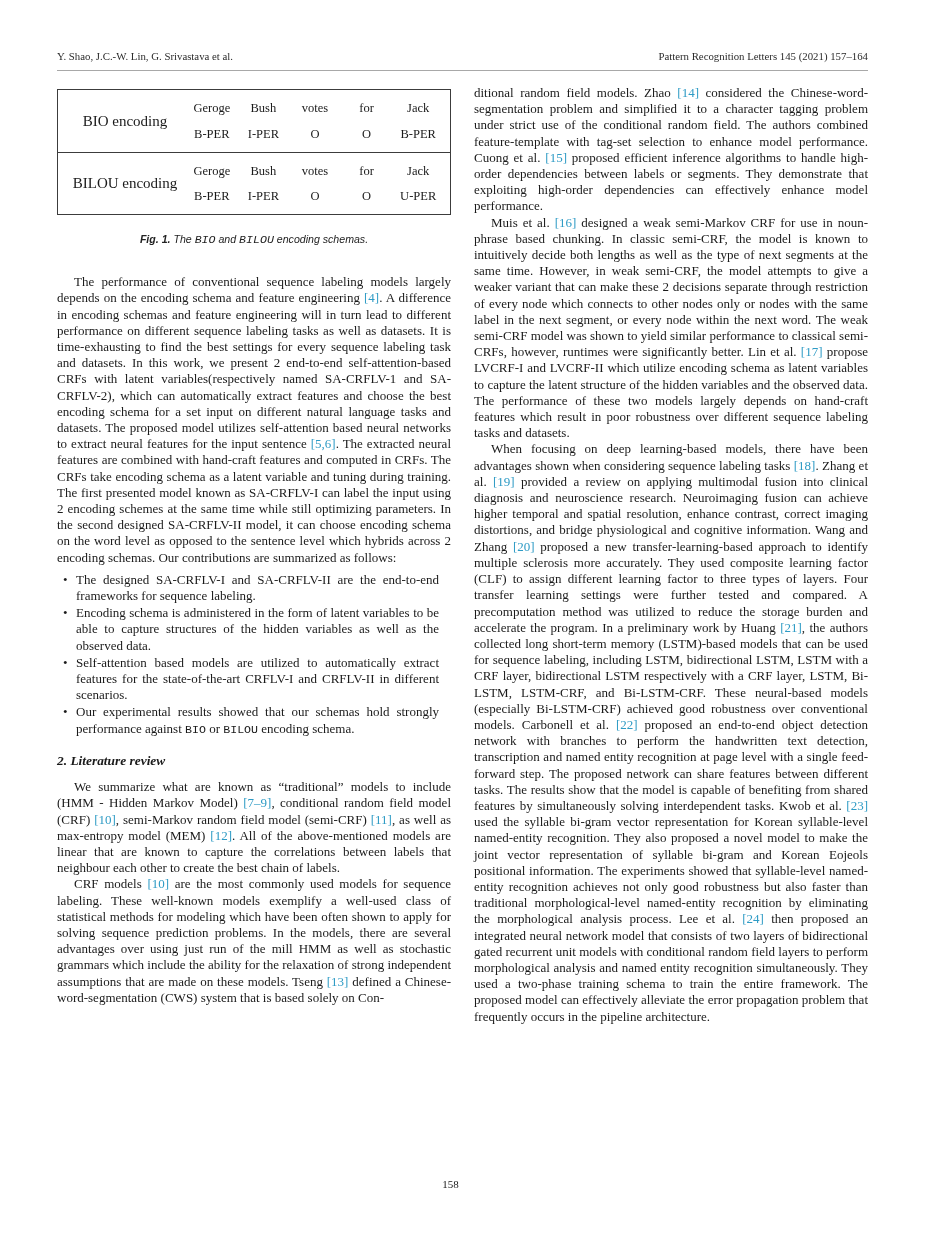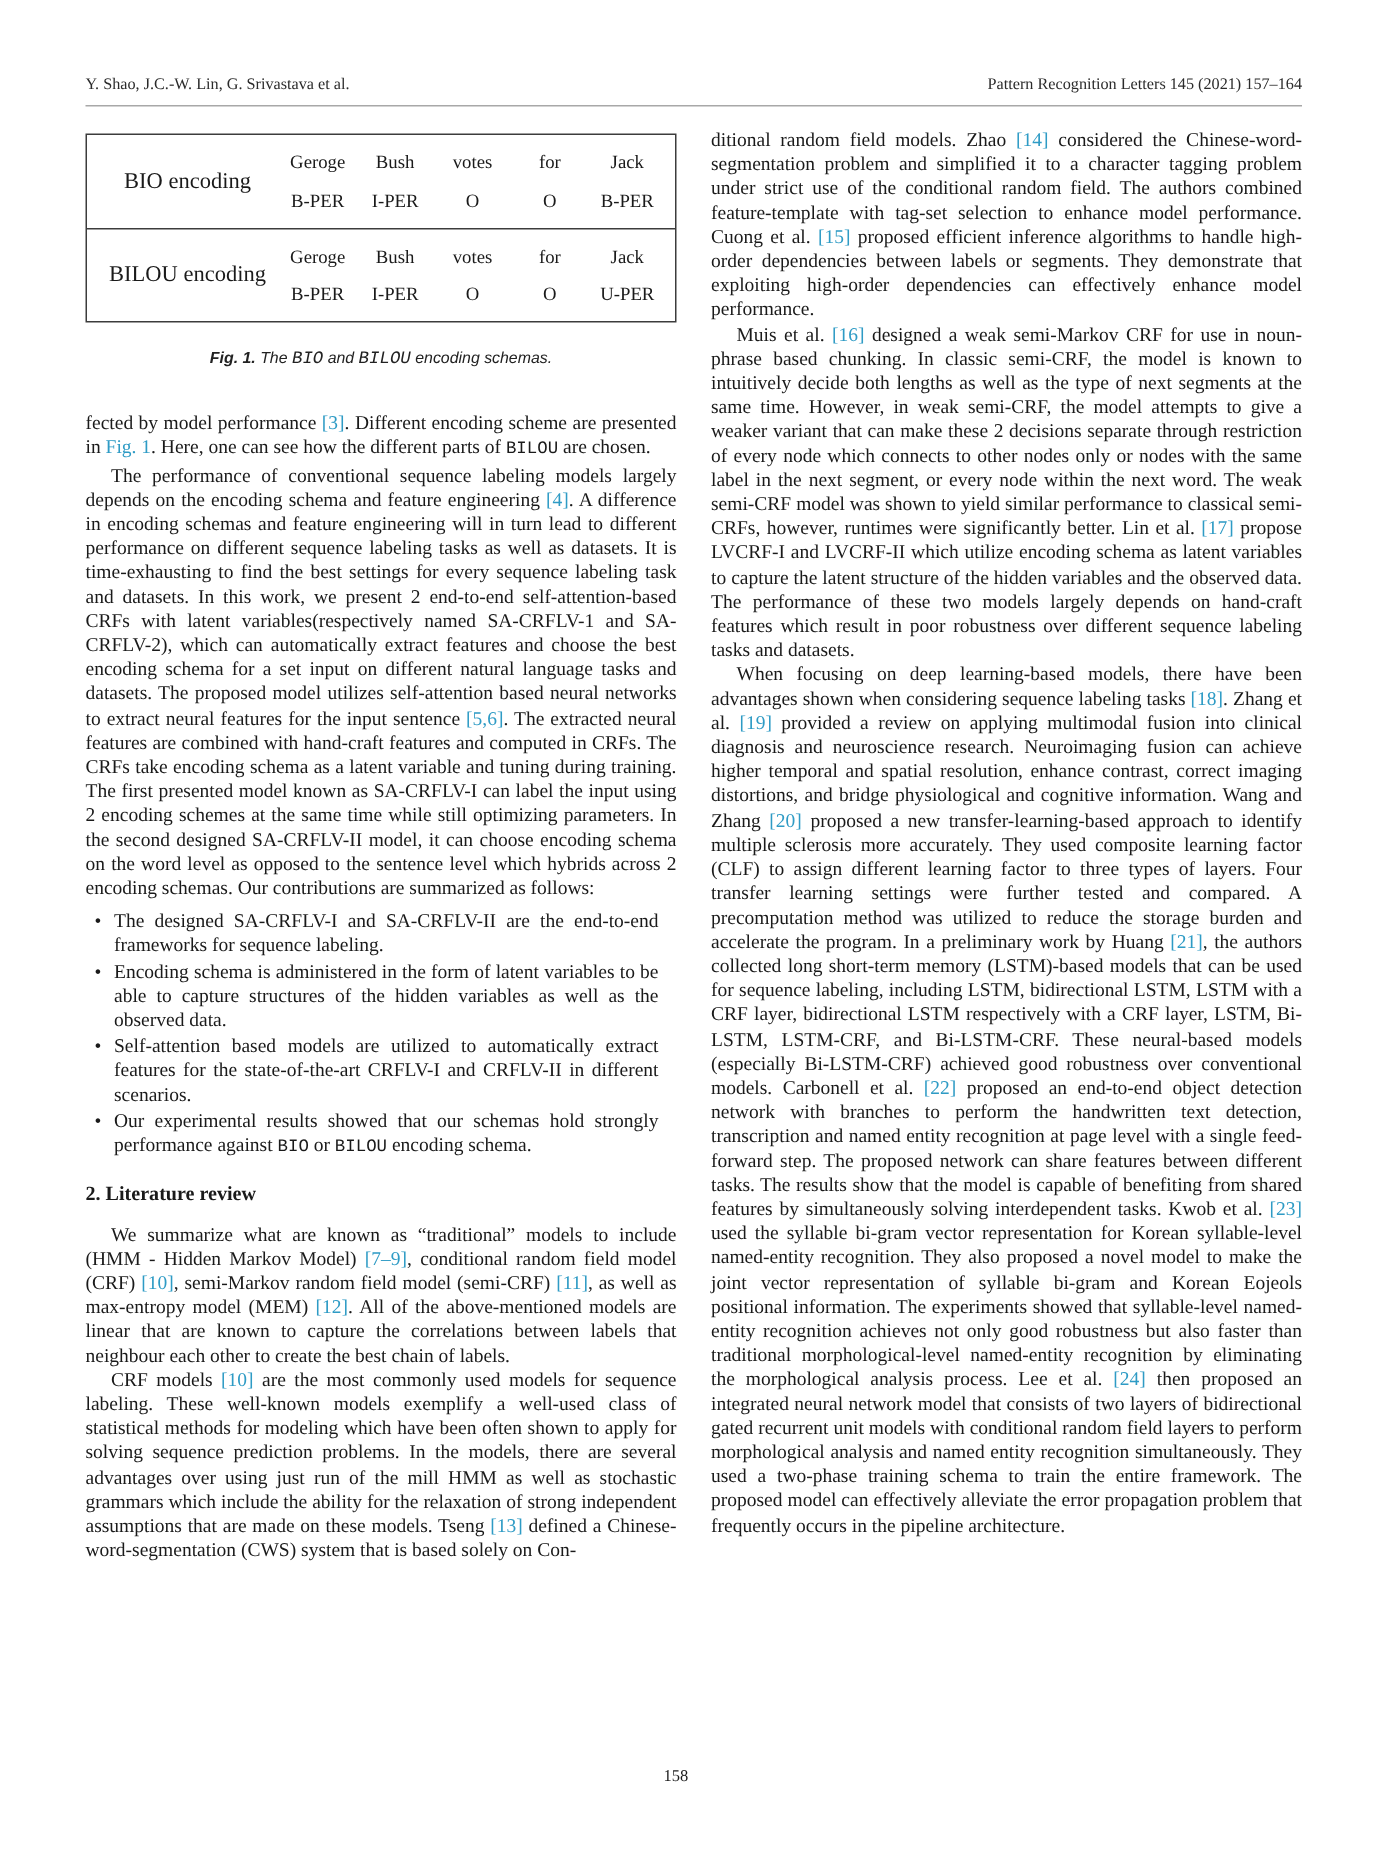--- a/index.html
+++ b/index.html
@@ -91,20 +91,21 @@
   .para {
     margin: 0;
     text-indent: 17px;
   }
   .para.noindent { text-indent: 0; }
   .section-heading {
     font-size: 13.4px;
     font-weight: bold;
     text-align: left;
     margin: 15px 0 10px 0;
+    font-style: italic;
   }
   ul.bullets {
     list-style: none;
     margin: 6px 0 6px 0;
     padding: 0 0 0 6px;
   }
   ul.bullets li {
     position: relative;
     padding-left: 13px;
     margin: 0 12px 1px 0;
@@ -197,21 +198,20 @@
                 <div class="fig-cell">
                   <div class="fig-word">Jack</div>
                   <div class="fig-tag">U-PER</div>
                 </div>
               </div>
             </div>
           </div>
         <figcaption id="fig-caption"><span class="bold">Fig. 1.</span><span> The </span><span class="mono">BIO</span><span> and </span><span class="mono">BILOU</span><span> encoding schemas.</span></figcaption>
       </figure>
       <div id="left-blocks">
-          <p class="para noindent"><span>fected by model performance </span><span class="cite">[3]</span><span>. Different encoding scheme are presented in </span><span class="cite">Fig. 1</span><span>. Here, one can see how the different parts of </span><span class="mono">BILOU</span><span> are chosen.</span></p>
           <p class="para"><span>The performance of conventional sequence labeling models largely depends on the encoding schema and feature engineering </span><span class="cite">[4]</span><span>. A difference in encoding schemas and feature engineering will in turn lead to different performance on different sequence labeling tasks as well as datasets. It is time-exhausting to find the best settings for every sequence labeling task and datasets. In this work, we present 2 end-to-end self-attention-based CRFs with latent variables(respectively named SA-CRFLV-1 and SA-CRFLV-2), which can automatically extract features and choose the best encoding schema for a set input on different natural language tasks and datasets. The proposed model utilizes self-attention based neural networks to extract neural features for the input sentence </span><span class="cite">[5,6]</span><span>. The extracted neural features are combined with hand-craft features and computed in CRFs. The CRFs take encoding schema as a latent variable and tuning during training. The first presented model known as SA-CRFLV-I can label the input using 2 encoding schemes at the same time while still optimizing parameters. In the second designed SA-CRFLV-II model, it can choose encoding schema on the word level as opposed to the sentence level which hybrids across 2 encoding schemas. Our contributions are summarized as follows:</span></p>
           <ul class="bullets">
             <li><span>The designed SA-CRFLV-I and SA-CRFLV-II are the end-to-end frameworks for sequence labeling.</span></li>
             <li><span>Encoding schema is administered in the form of latent variables to be able to capture structures of the hidden variables as well as the observed data.</span></li>
             <li><span>Self-attention based models are utilized to automatically extract features for the state-of-the-art CRFLV-I and CRFLV-II in different scenarios.</span></li>
             <li><span>Our experimental results showed that our schemas hold strongly performance against </span><span class="mono">BIO</span><span> or </span><span class="mono">BILOU</span><span> encoding schema.</span></li>
           </ul>
           <h2 class="section-heading">2. Literature review</h2>
           <p class="para"><span>We summarize what are known as “traditional” models to include (HMM - Hidden Markov Model) </span><span class="cite">[7–9]</span><span>, conditional random field model (CRF) </span><span class="cite">[10]</span><span>, semi-Markov random field model (semi-CRF) </span><span class="cite">[11]</span><span>, as well as max-entropy model (MEM) </span><span class="cite">[12]</span><span>. All of the above-mentioned models are linear that are known to capture the correlations between labels that neighbour each other to create the best chain of labels.</span></p>
           <p class="para"><span>CRF models </span><span class="cite">[10]</span><span> are the most commonly used models for sequence labeling. These well-known models exemplify a well-used class of statistical methods for modeling which have been often shown to apply for solving sequence prediction problems. In the models, there are several advantages over using just run of the mill HMM as well as stochastic grammars which include the ability for the relaxation of strong independent assumptions that are made on these models. Tseng </span><span class="cite">[13]</span><span> defined a Chinese-word-segmentation (CWS) system that is based solely on Con-</span></p>

